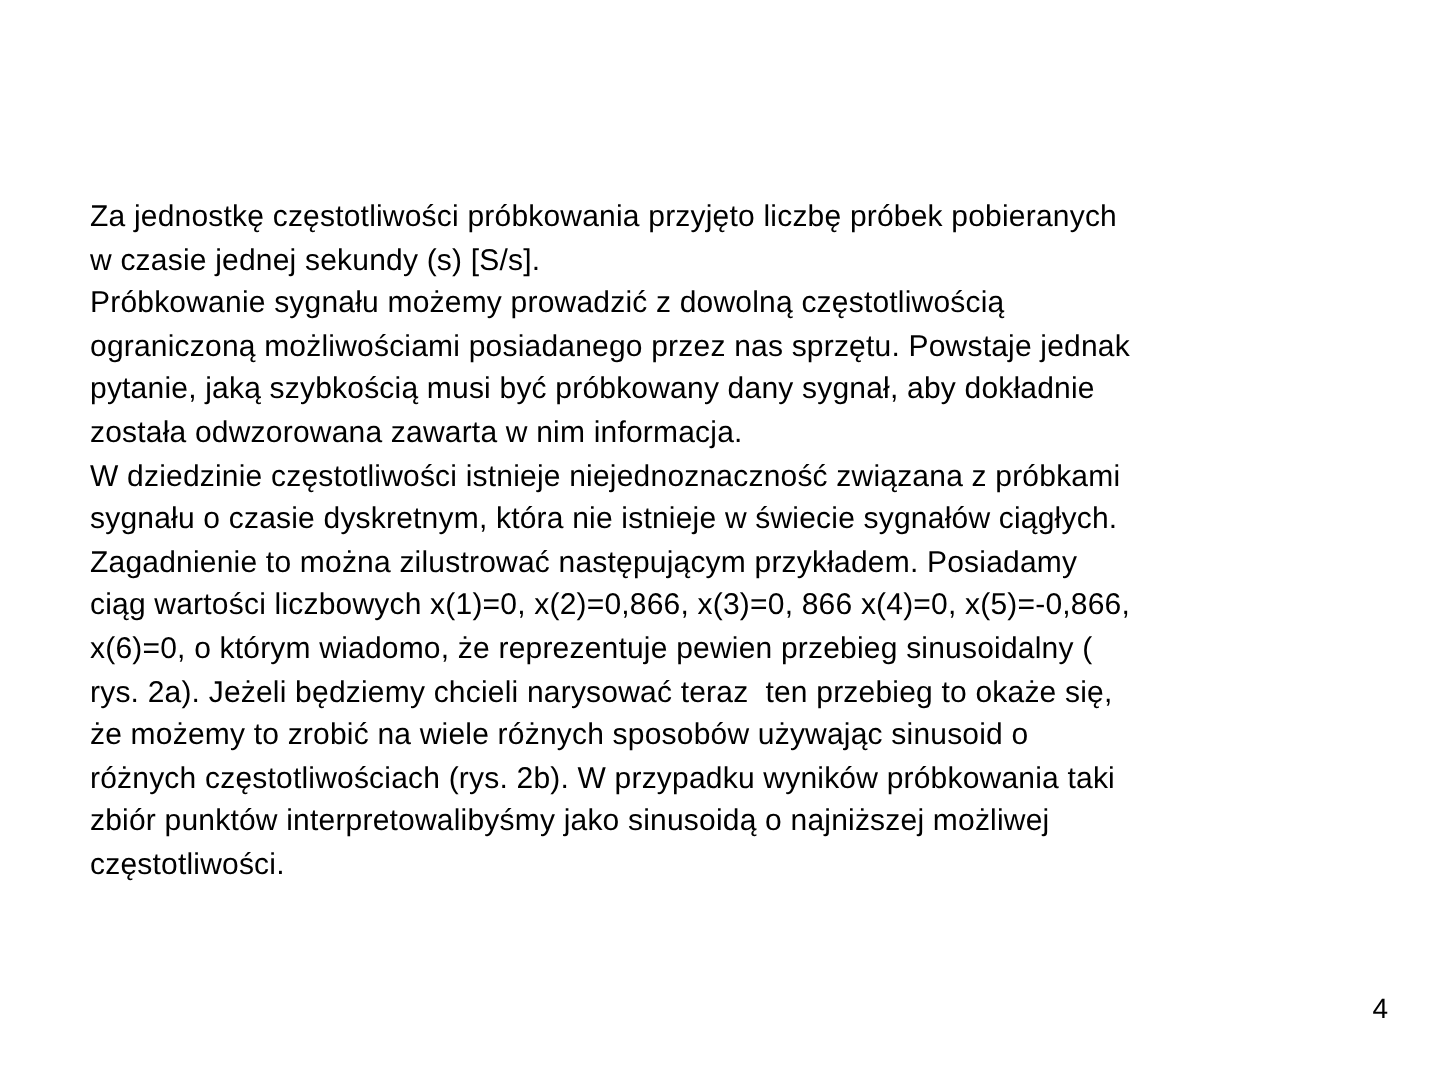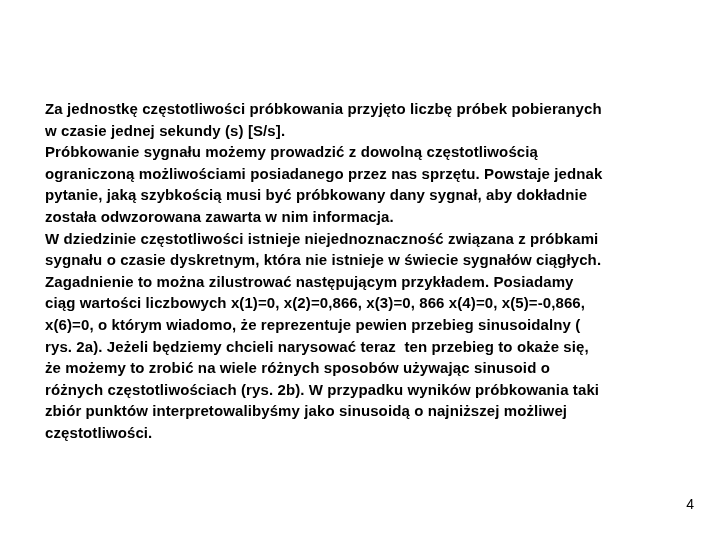--- a/index.html
+++ b/index.html
@@ -15,21 +15,21 @@
     overflow: hidden;
     font-family: "Liberation Sans", sans-serif;
   }
   .body-text {
     position: absolute;
     left: 45px;
     top: 98px;
     width: 640px;
     color: #000000;
     font-size: 15px;
-    font-weight: bold;
+    font-weight: normal;
     line-height: 21.6px;
     white-space: pre-wrap;
     letter-spacing: 0.1px;
   }
   .page-number {
     position: absolute;
     right: 26px;
     bottom: 28px;
     color: #000000;
     font-size: 14px;

